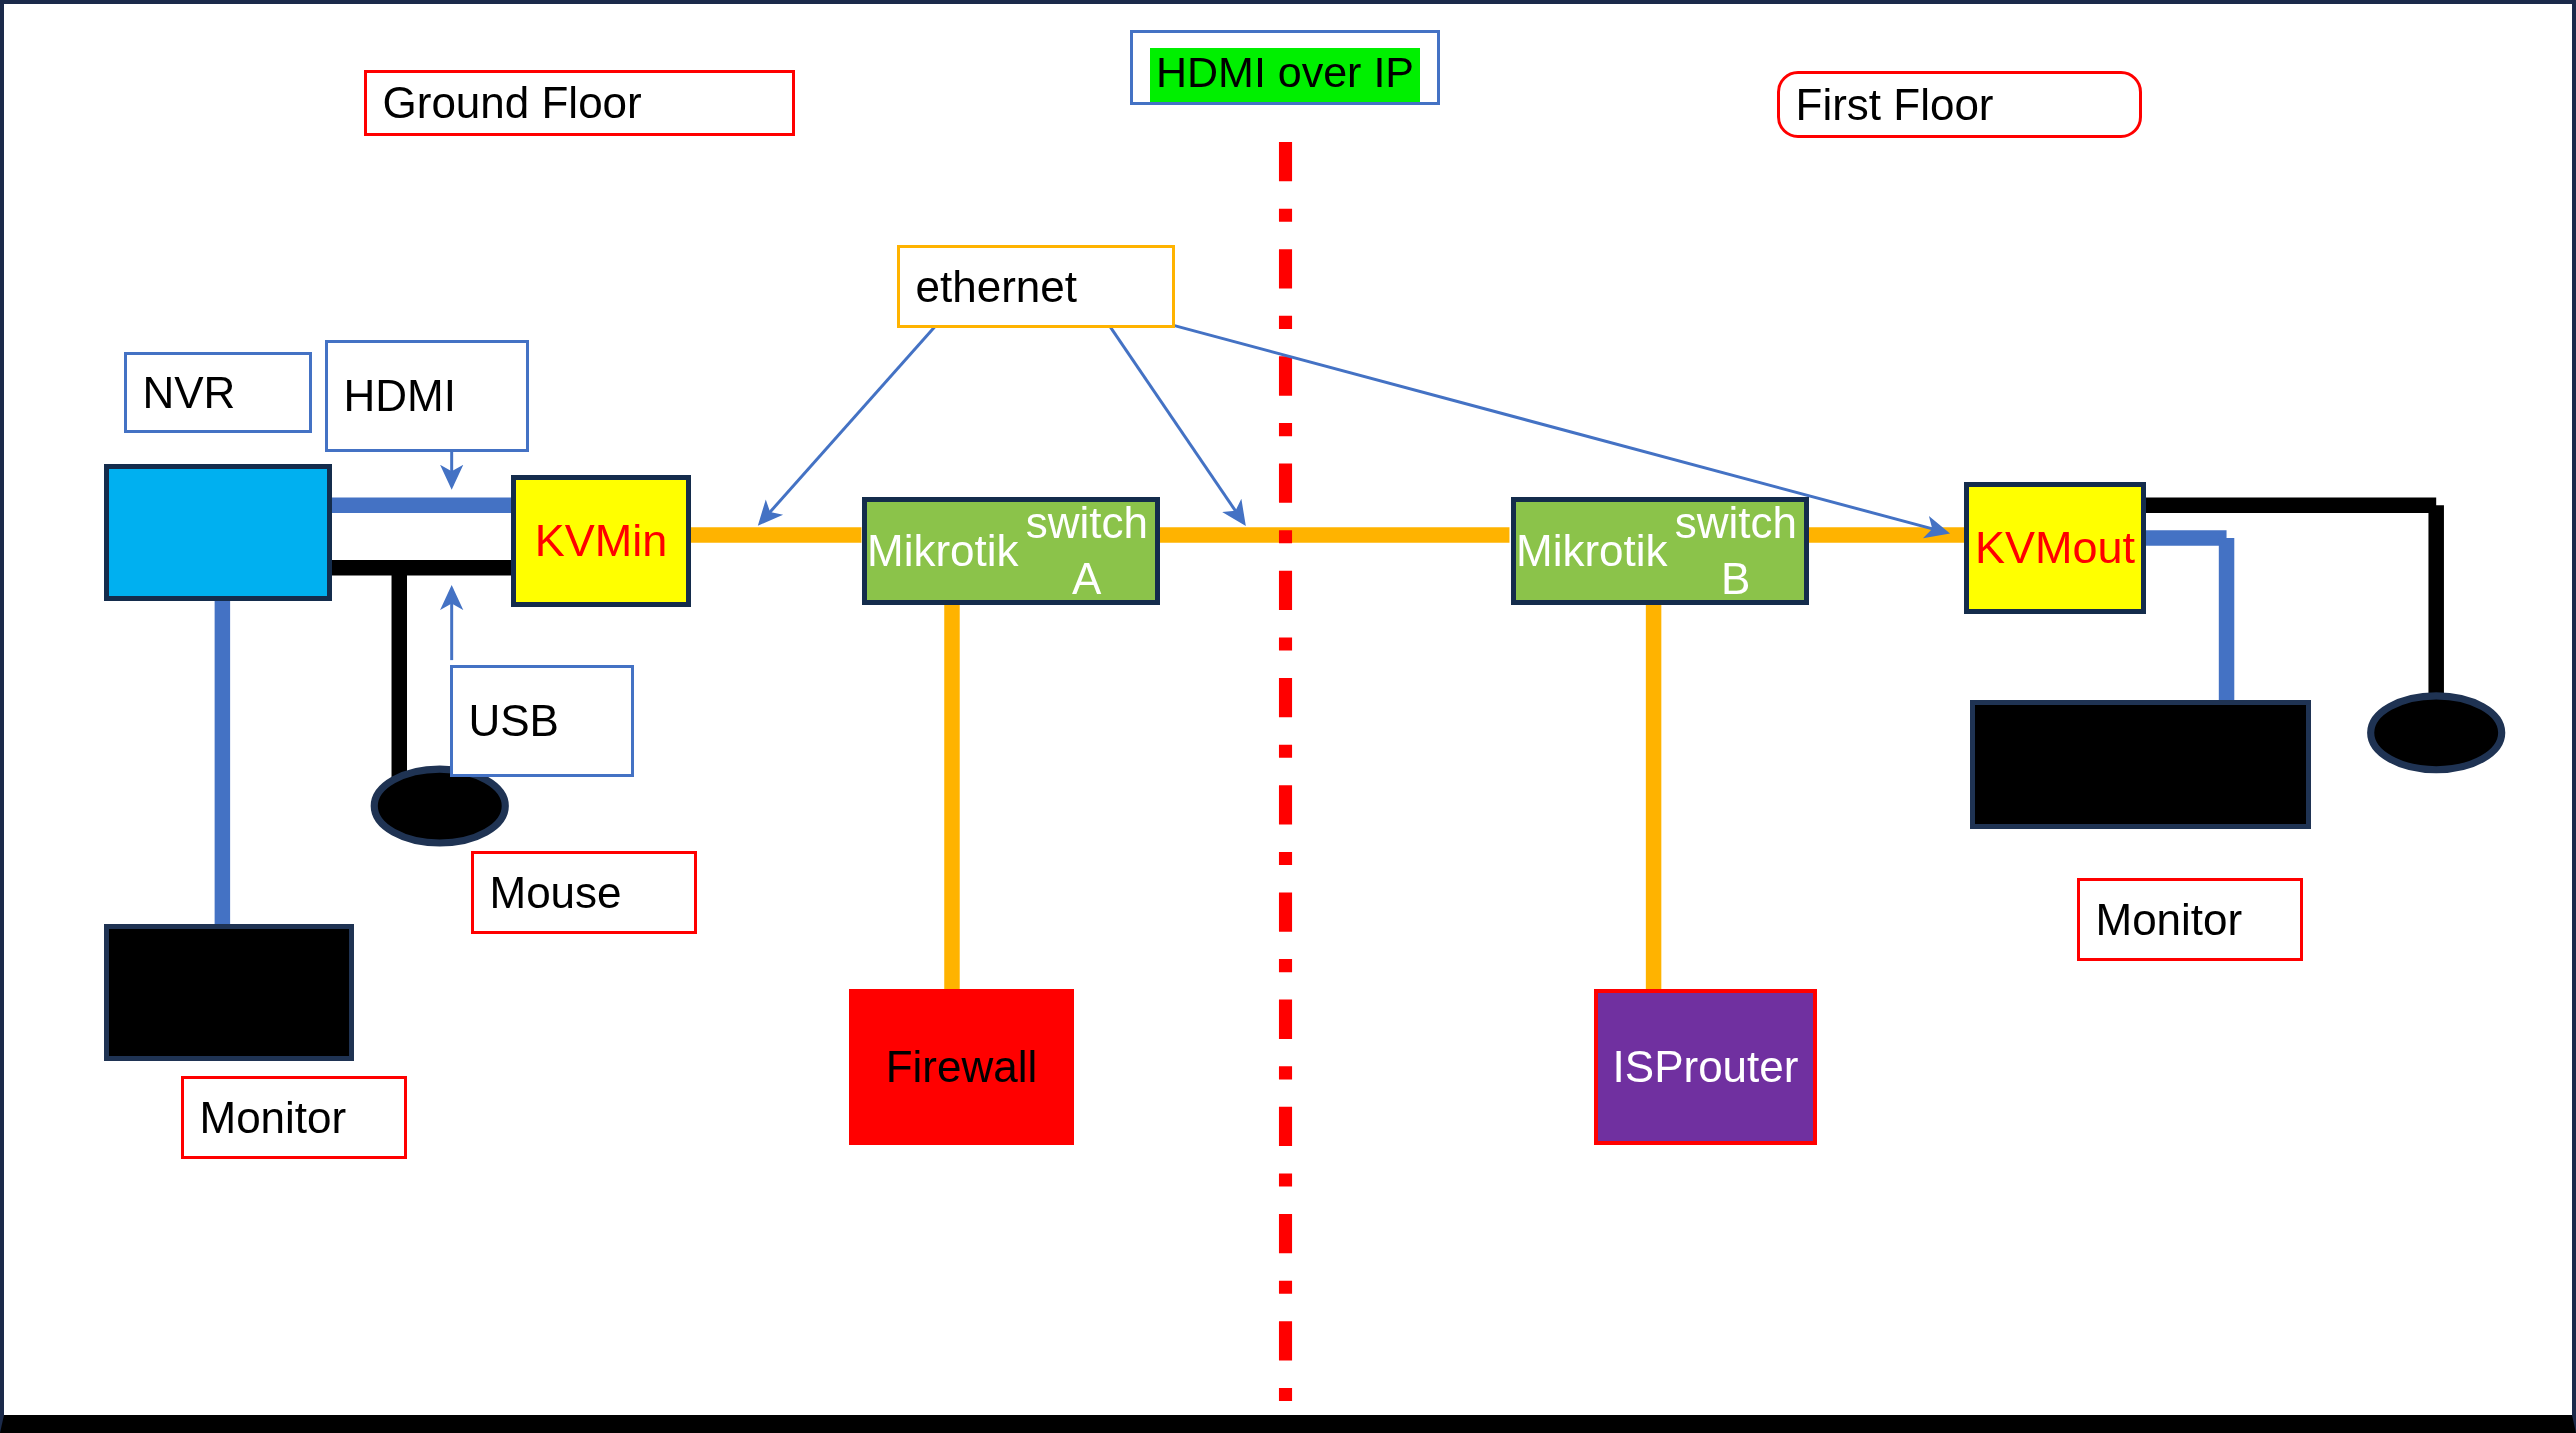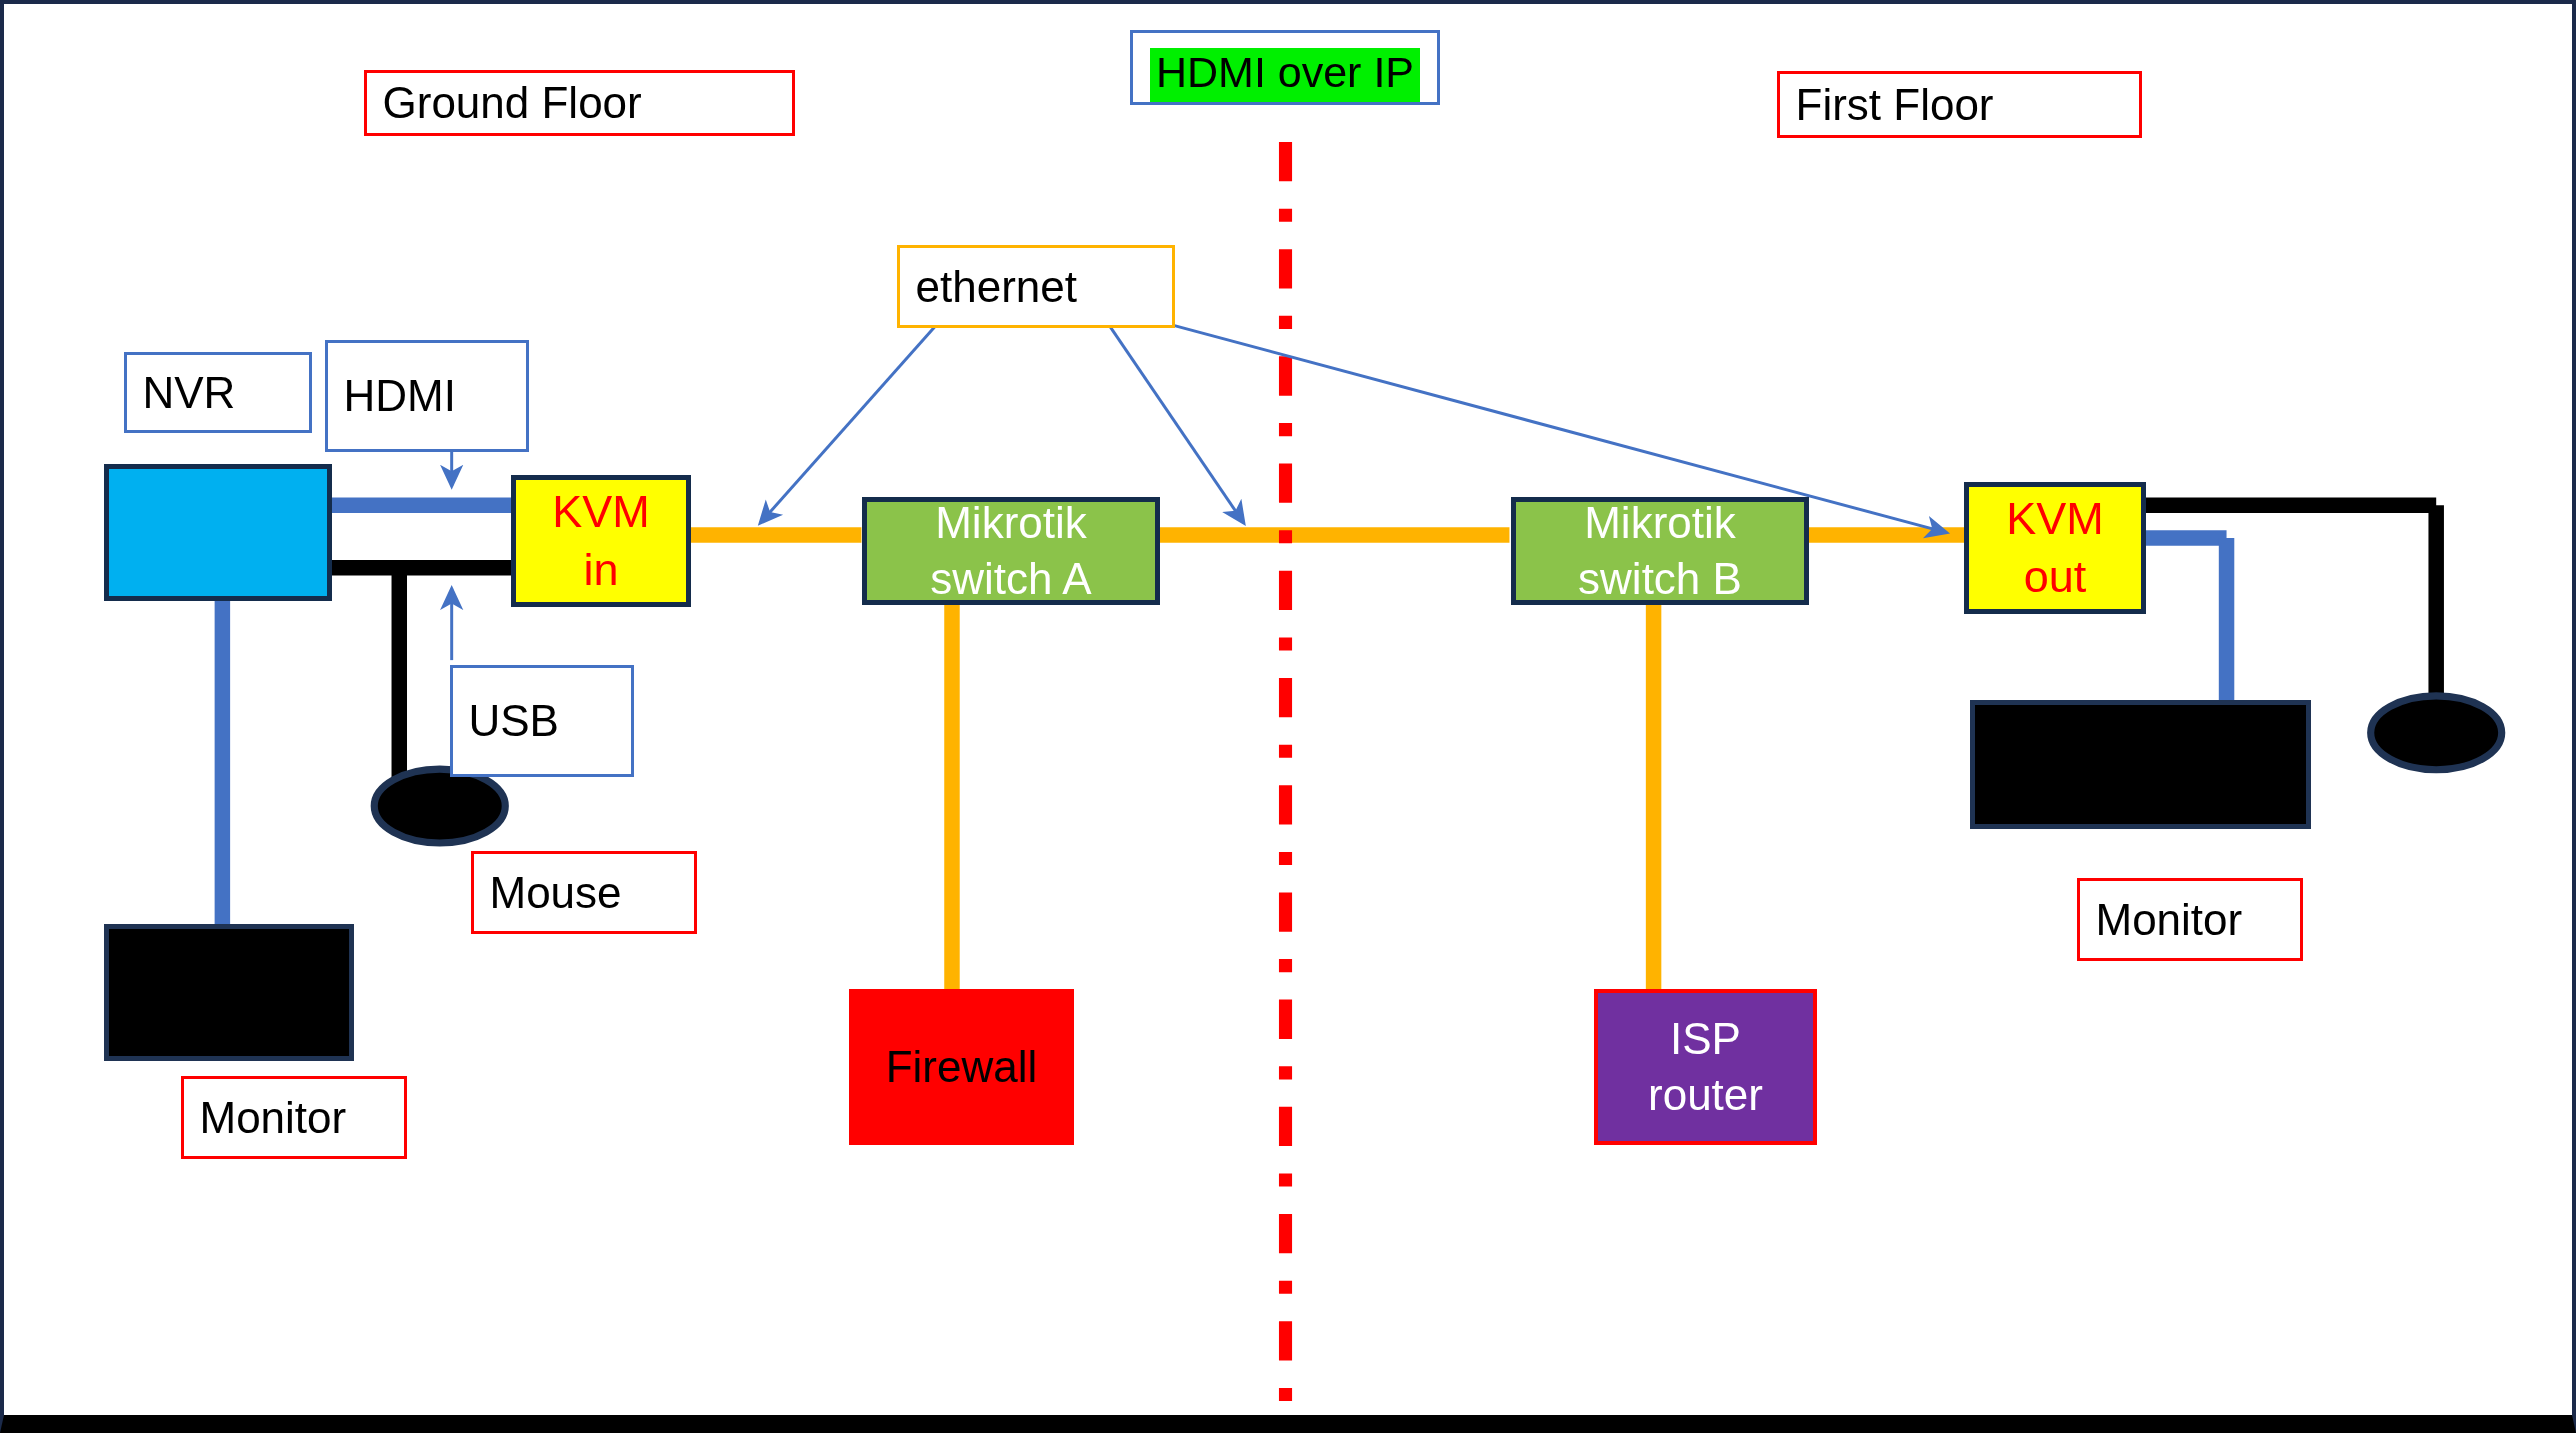--- a/index.html
+++ b/index.html
@@ -27,21 +27,21 @@
     top: -4.8px;
     left: -4.8px;
     width: 2576px;
     height: 1433px;
     display: block;
   }
   .node {
     position: absolute;
     box-sizing: border-box;
     display: flex;
-    flex-direction: column;
+    flex-direction: row;
     align-items: center;
     justify-content: center;
     text-align: center;
     line-height: 1.28;
   }
   .callout {
     position: absolute;
     box-sizing: border-box;
     background: #ffffff;
     display: flex;
@@ -163,21 +163,21 @@
       <path d="M1862,545 L2090,880" marker-end="url(#arrowBlue)"></path>
 
       <path d="M1972,548 L3270,896" marker-end="url(#arrowBlue)"></path>
     </g>
   </svg>
 
   <div class="callout callout-red" style="left:360px; top:66px; width:431px; height:66px;">
     <span>Ground Floor</span>
   </div>
 
-  <div class="callout callout-red" style="left:1773px; top:67px; width:365px; height:67px;">
+  <div class="callout callout-red" style="left:1773px; top:67px; width:365px; height:67px;border-radius:21px;">
     <span>First Floor</span>
   </div>
 
   <div class="hdmi-ip-box" style="left:1126px; top:25.6px; width:310px; height:75px;">
     <span class="hdmi-ip-text">HDMI over IP</span>
   </div>
 
   <div class="callout callout-blue" style="left:120px; top:348px; width:188px; height:81px;">
     <span>NVR</span>
   </div>

